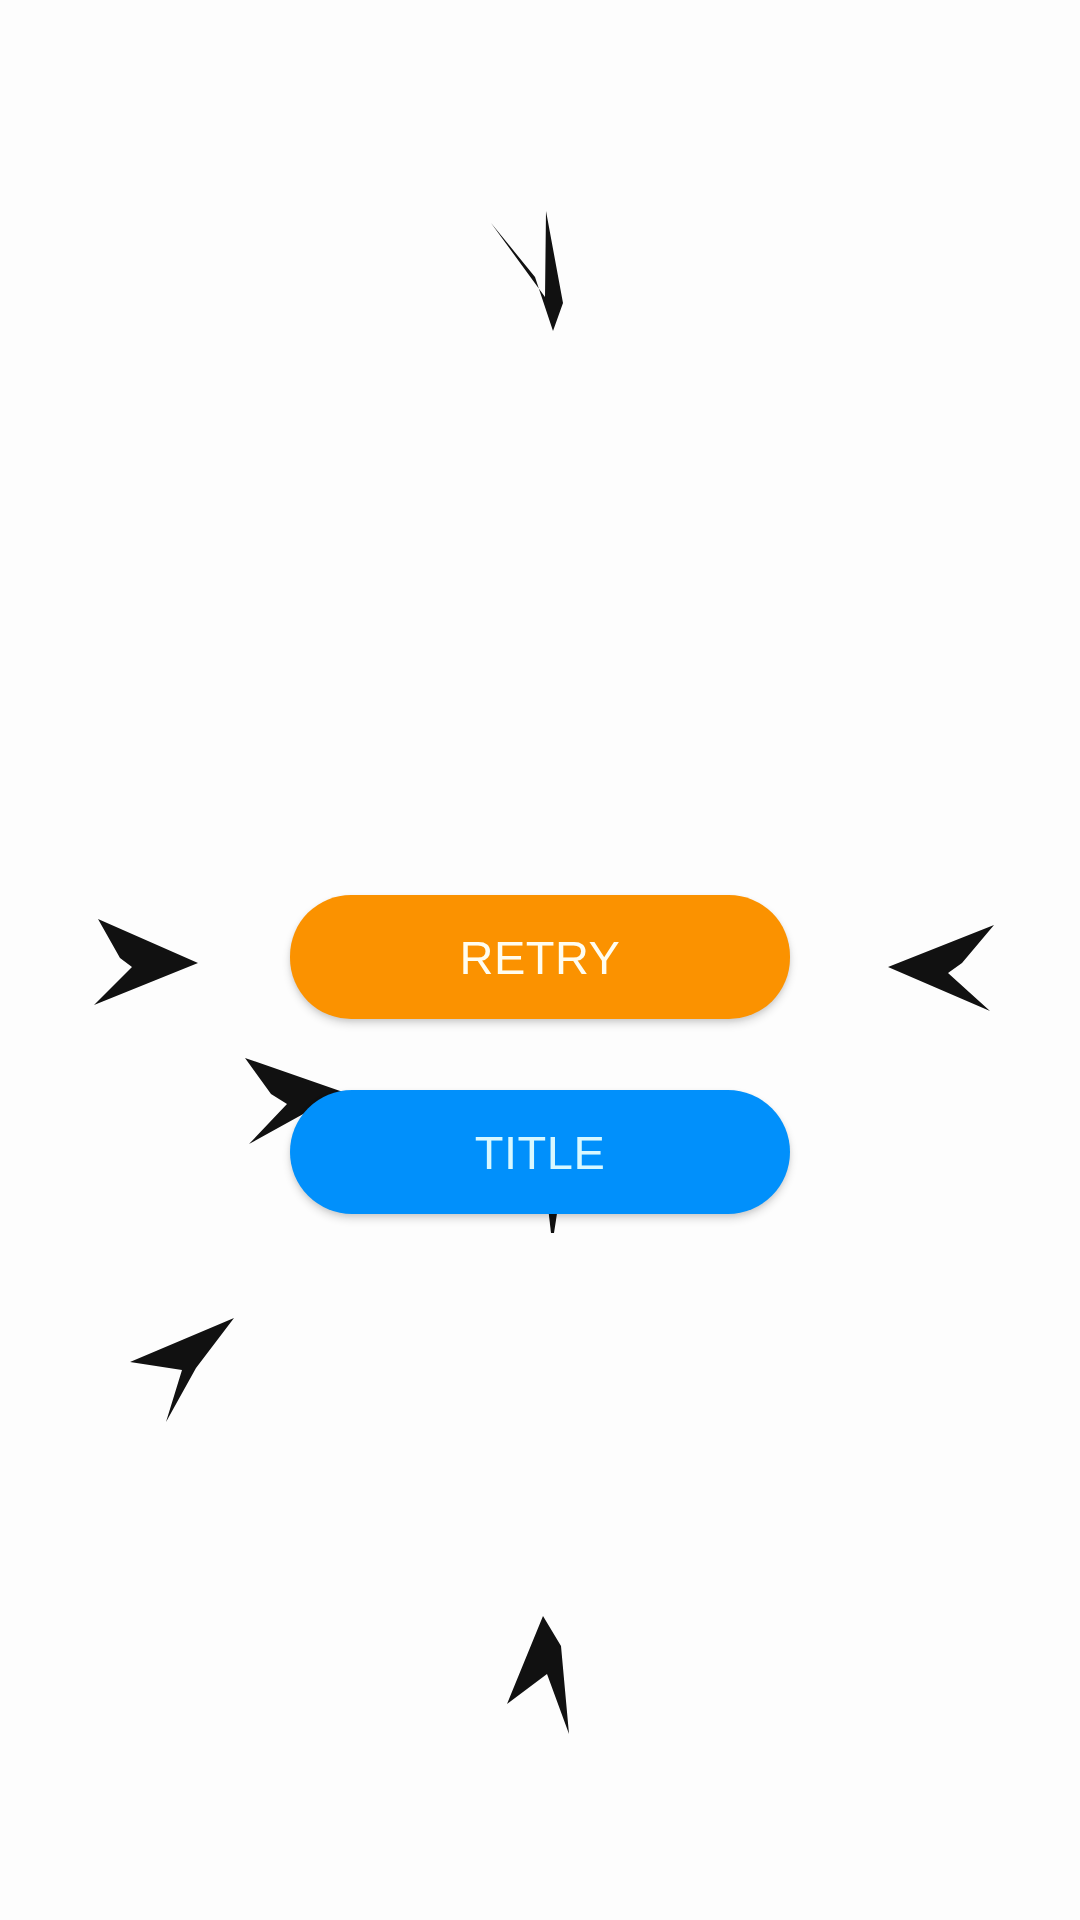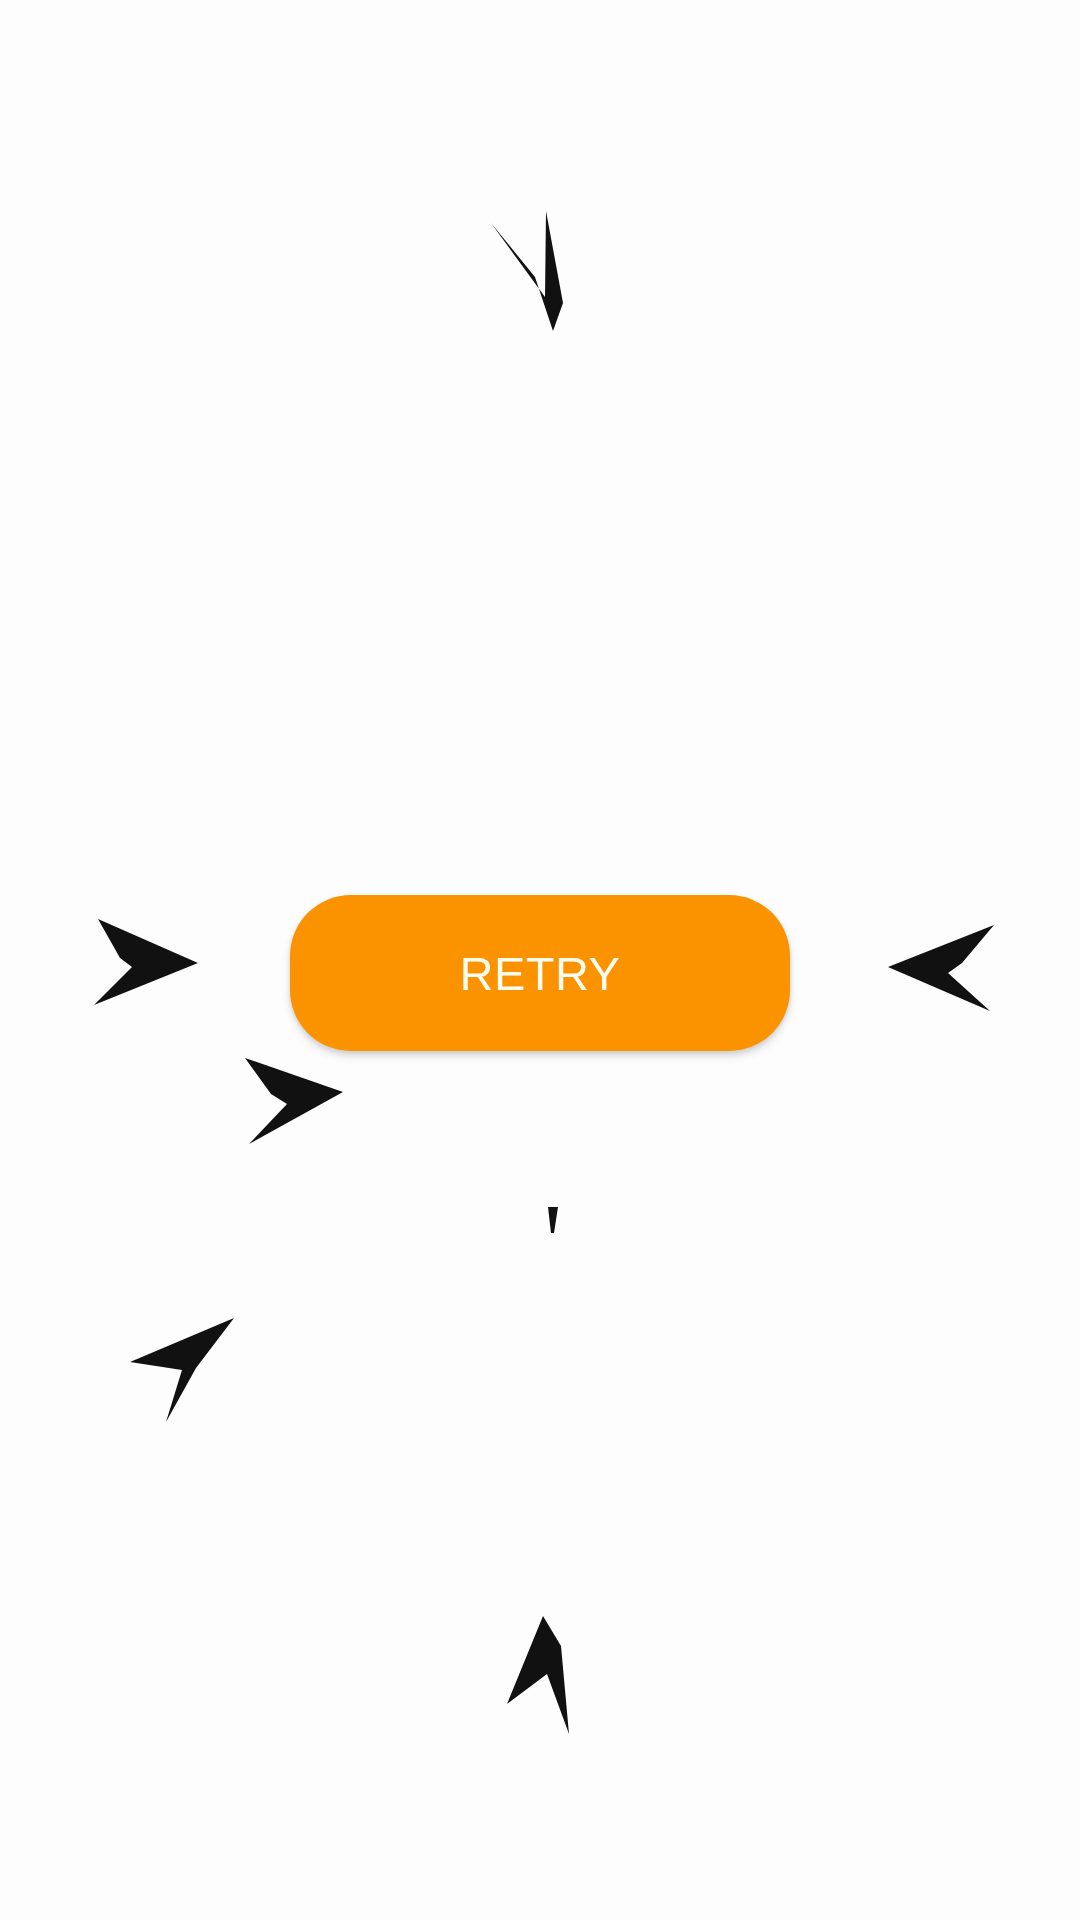--- a/index.html
+++ b/index.html
@@ -38,21 +38,21 @@
     user-select: none;
     letter-spacing: 0.5px;
     font-weight: 400;
     -webkit-font-smoothing: antialiased;
   }
 
   #retry-button {
     left: 290px;
     top: 895px;
     width: 500px;
-    height: 156px;
+    height: 124px;
     background: #fb9200;
     border-radius: 61px;
     color: #fffdf0;
     font-size: 47px;
     box-shadow: 0 5px 9px rgba(0,0,0,0.14),
                 0 2px 4px rgba(0,0,0,0.08);
   }
 
   #title-button {
     left: 290px;
@@ -133,14 +133,15 @@
   </div>
 
   <div class="cursor-arrow" id="cursor-title-tip">
     <svg viewBox="0 0 14 26" width="14" height="26">
       <path d="M 2 0 L 12 0 L 8 26 L 5 26 Z"></path>
     </svg>
   </div>
 
   <button class="btn" id="retry-button">RETRY</button>
 
+  <button class="btn" id="title-button">TITLE</button>
 
 </div>
 
 </body></html>

